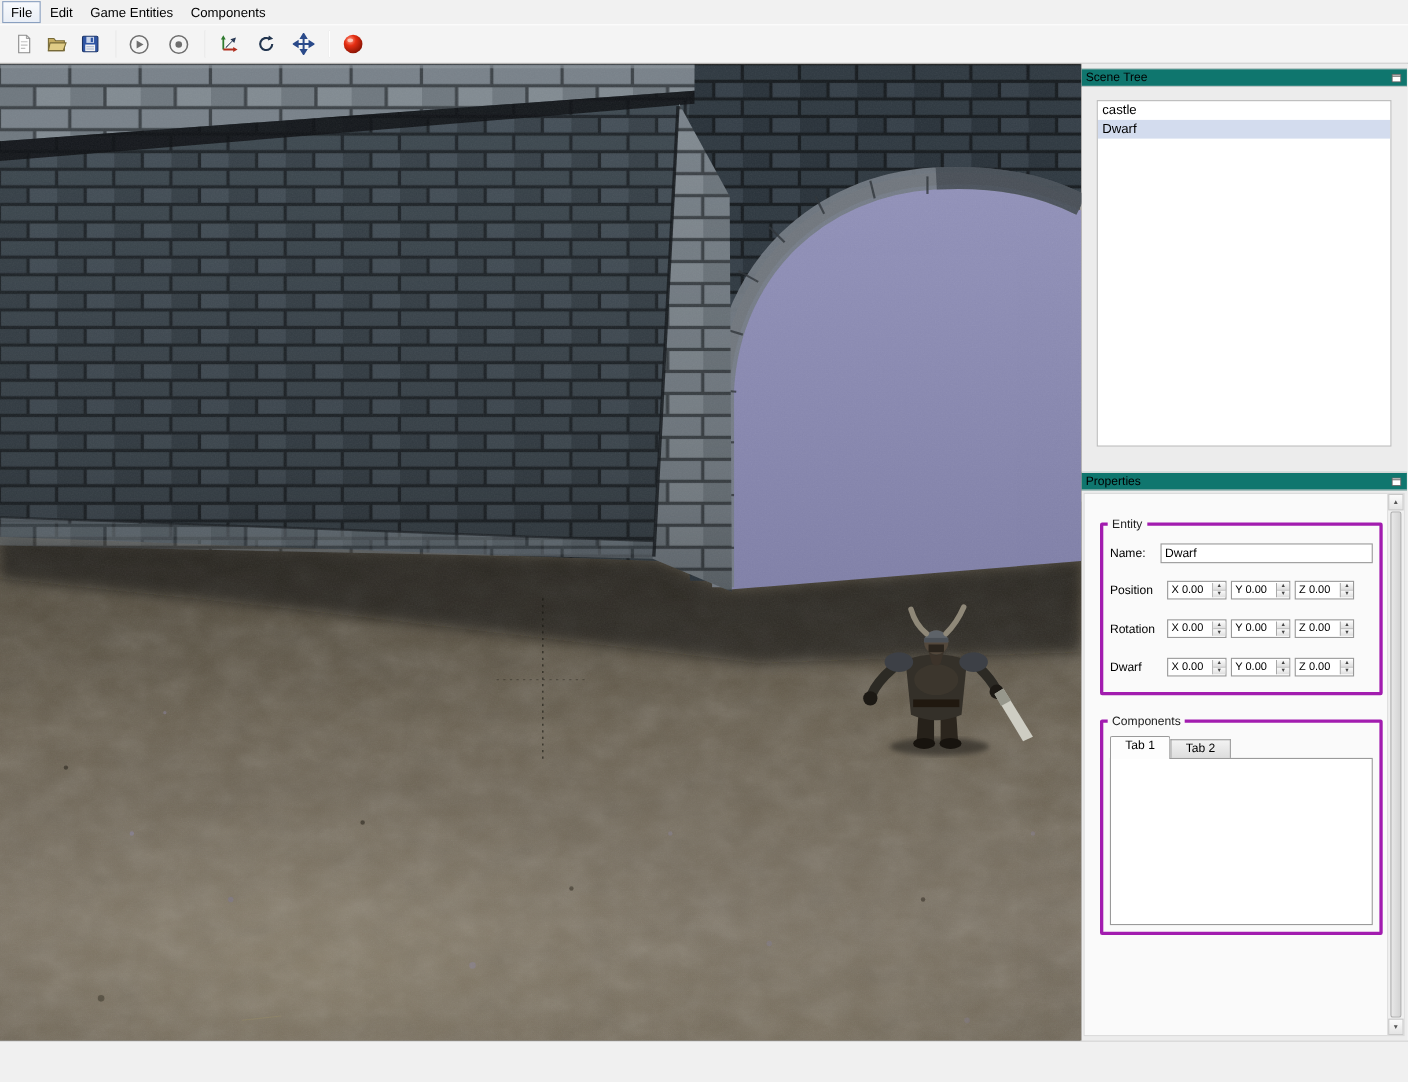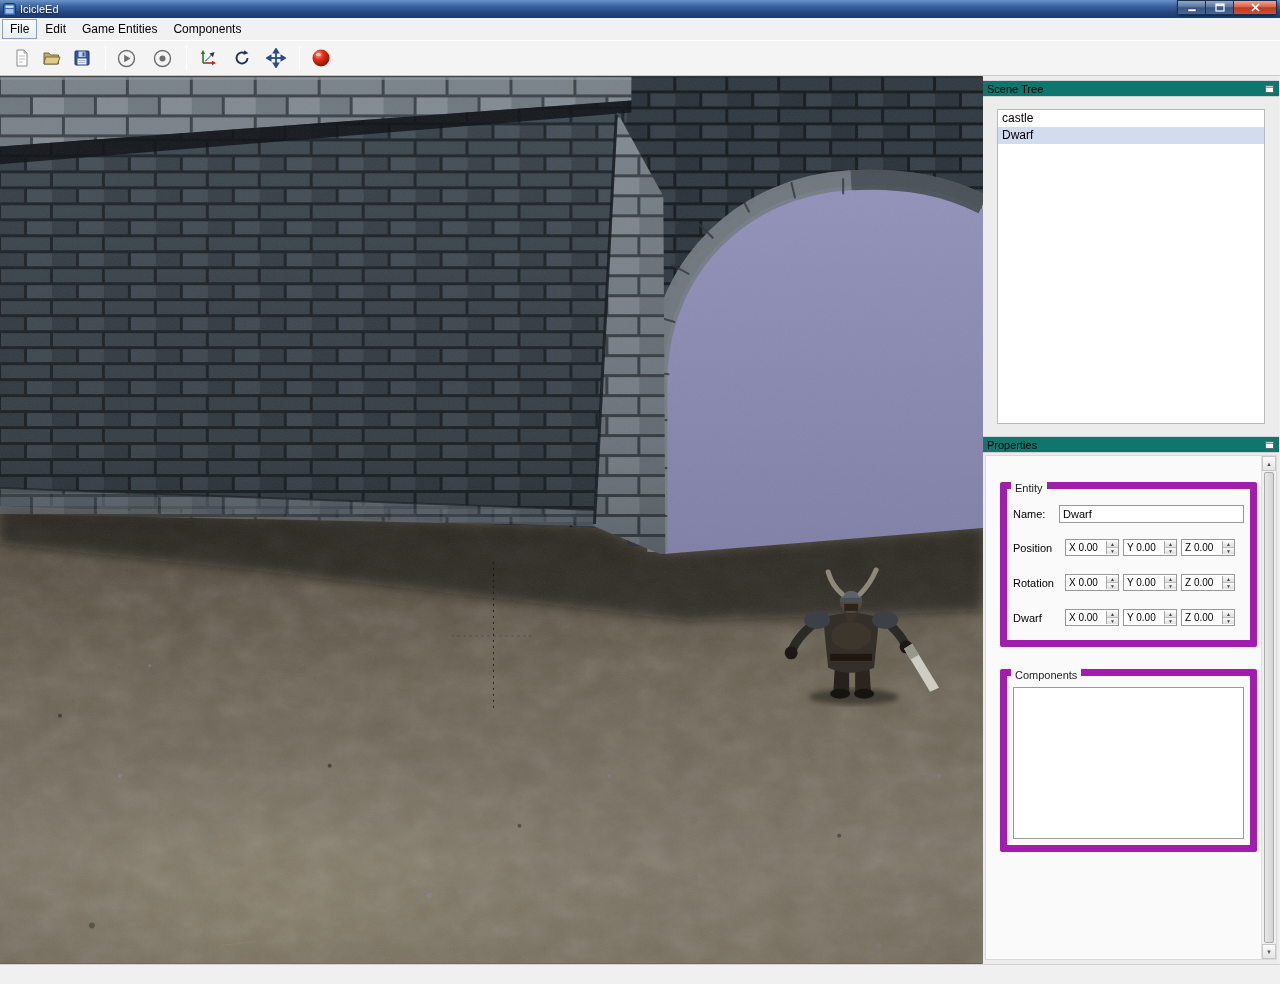--- a/index.html
+++ b/index.html
@@ -41,29 +41,29 @@
   .panel-header { height:17px; background:#0f766e; border-top:1px solid #d6d6d6; border-bottom:1px solid #cfcfcf;
                   display:flex; align-items:center; justify-content:space-between; padding:0 4px; font-size:11px; flex:none; }
   .float-btn { width:11px; height:10px; display:flex; align-items:center; justify-content:center; }
 
   .panel-scene { height:356px; display:flex; flex-direction:column; flex:none; }
   .scene-body { flex:1; padding:12px 14px; }
   .listbox { width:100%; height:100%; background:#fff; border:1px solid #b9b9b9; font-size:12px; overflow:hidden; }
   .list-item { height:17px; line-height:17px; padding-left:4px; color:#000; }
   .list-item.selected { background:#d3dcee; }
 
-  .panel-props { flex:1; margin-top:0; display:flex; flex-direction:column; min-height:0; }
+  .panel-props { flex:1; margin-top:11px; display:flex; flex-direction:column; min-height:0; }
   .props-body { flex:1; margin:2px 2px 4px 2px; background:#fafafa; border:1px solid #d9d9d9; display:flex; min-height:0; }
   .props-content { flex:1; padding:8px 4px 8px 14px; font-size:11px; min-width:0; }
 
   .refresh-btn { width:100%; height:21px; border:1px solid #8e8e8e; border-radius:3px;
                  background:linear-gradient(#f7f7f7,#e9e9e9 45%,#dcdcdc 50%,#e3e3e3);
                  display:flex; align-items:center; justify-content:center; gap:5px; font-size:11px; color:#111; }
 
-  .group { position:relative; border:7px solid #a21caf; border-radius:2px; margin-top:18px; padding:16px 6px 6px 6px; }
+  .group { position:relative; border:3px solid #a21caf; border-radius:2px; margin-top:18px; padding:16px 6px 6px 6px; }
   .group-label { position:absolute; top:-7px; left:4px; background:#fafafa; padding:0 4px; font-size:11px; color:#222; }
 
   .name-row { display:flex; align-items:center; margin-bottom:16px; }
   .name-row label { width:46px; flex:none; }
   .name-row input { flex:1; height:18px; border:1px solid #989898; font-size:11px; padding:0 3px;
                     font-family:"Liberation Sans", sans-serif; background:#fff; }
 
   .trow { display:flex; margin-bottom:18px; }
   .trow-label { width:52px; flex:none; padding-top:3px; }
   .spins { display:flex; gap:4px; }
@@ -88,47 +88,20 @@
   .varrow span { font-size:6px; color:#555; }
   .vthumb { flex:1; margin:1px 2px; background:linear-gradient(90deg,#e8e8e8,#d3d3d3); border:1px solid #ababab; border-radius:2px; }
 
   .statusbar { height:20px; background:#f0f0f0; border-top:1px solid #d2d2d2; flex:none; }
 </style>
 </head>
 <body>
 
 <div class="window">
 
-  <div class="titlebar">
-    <svg class="appicon" viewBox="0 0 13 13">
-      <rect x="0.5" y="0.5" width="12" height="12" rx="2" fill="#3a6bb0" stroke="#1a3a66"></rect>
-      <rect x="2.5" y="2.5" width="8" height="2.4" fill="#cfe0f4"></rect>
-      <rect x="2.5" y="6" width="8" height="4.5" fill="#9fc0e8"></rect>
-    </svg>
-    <span class="title">IcicleEd</span>
-    <div class="winbtns">
-      <div class="winbtn">
-        <svg width="10" height="9">
-            <rect x="1" y="6" width="8" height="2.6" fill="#fff" stroke="#1c3050" stroke-width="0.5"></rect>
-          </svg>
-      </div>
-      <div class="winbtn">
-        <svg width="10" height="9">
-            <rect x="1" y="1" width="8" height="7" fill="none" stroke="#fff" stroke-width="1.2"></rect>
-            <line x1="1" y1="2.2" x2="9" y2="2.2" stroke="#fff" stroke-width="1.6"></line>
-          </svg>
-      </div>
-      <div class="winbtn close">
-        <svg width="11" height="9">
-            <line x1="2" y1="1" x2="9" y2="8" stroke="#fff" stroke-width="1.7"></line>
-            <line x1="9" y1="1" x2="2" y2="8" stroke="#fff" stroke-width="1.7"></line>
-          </svg>
-      </div>
-    </div>
-  </div>
 
   <div class="menubar">
     <div class="menu-item focused">File</div>
     <div class="menu-item">Edit</div>
     <div class="menu-item">Game Entities</div>
     <div class="menu-item">Components</div>
   </div>
 
   <div class="toolbar">
     <div class="tb-btn">
@@ -509,20 +482,24 @@
                         <span class="su"></span>
                         <span class="sd"></span>
                       </span>
                   </div>
                 </div>
               </div>
             </div>
 
             <div class="group comp-group">
               <span class="group-label">Components</span>
+              <div class="tabbar">
+                <div class="tab active">Tab 1</div>
+                <div class="tab">Tab 2</div>
+              </div>
               <div class="tabcontent"></div>
             </div>
 
           </div>
 
           <div class="vscroll">
             <div class="varrow">
                 <span>▲</span>
               </div>
             <div class="vthumb"></div>

